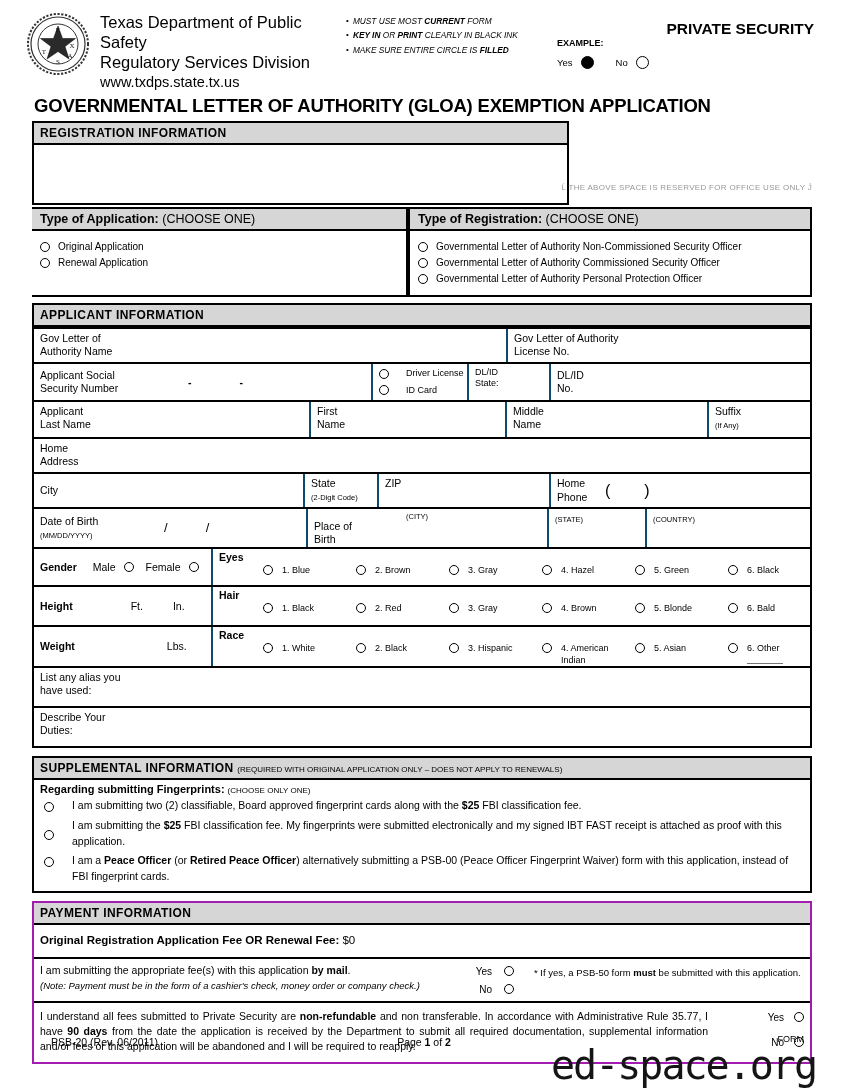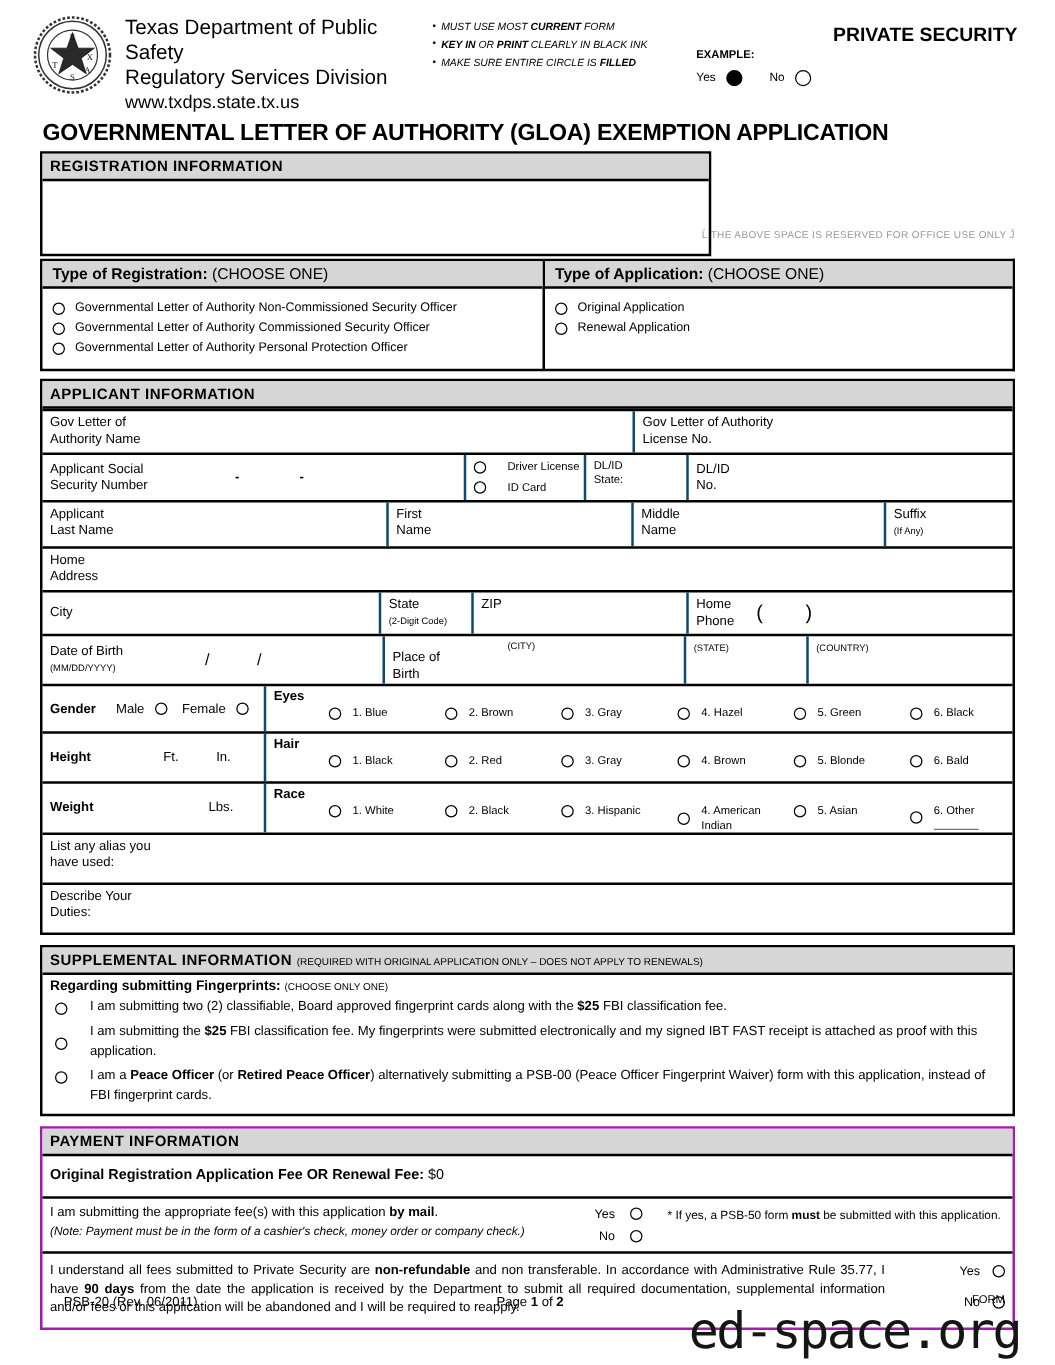--- a/index.html
+++ b/index.html
@@ -82,21 +82,21 @@
   .c-dob .slash { margin-left:52px; font-size:13px; }
   .c-dob .slash + .slash { margin-left:38px; }
   .c-pob { width:241px; } .c-pstate { width:98px; } .c-pcountry { flex:1; }
   .c-pob .citysub { position:absolute; top:3px; left:98px; font-size:7.5px; }
 
   .r-trio1 { height:38px; } .r-trio2 { height:40px; } .r-trio3 { height:41px; }
   .c-left { width:177px; display:flex; align-items:center; }
   .c-grp { flex:1; padding:2px 0 0 6px; }
   .grp-label { font-weight:bold; font-size:10.5px; display:block; }
   .opt-row { display:flex; align-items:flex-start; padding-left:44px; margin-top:1px; }
-  .opt { display:flex; align-items:center; width:93px; font-size:9px; }
+  .opt { display:flex; align-items:flex-start; width:93px; font-size:9px; }
   .opt:last-child { width:auto; }
   .opt .radio { margin-right:9px; margin-top:0px; }
   .opt .txt { display:inline-block; max-width:60px; line-height:1.3; }
   .other-line { display:block; width:36px; border-bottom:1px solid #777; height:9px; }
   .c-gender { gap:0; font-size:10.5px; }
   .c-gender .glabel { font-weight:bold; margin-right:16px; }
   .c-gender .sex { margin-right:8px; }
   .c-gender .radio { margin-right:12px; }
   .c-hw .hwlabel { font-weight:bold; }
   .r-alias { height:40px; } .r-duties { height:40px; }
@@ -193,51 +193,51 @@
 
   <div class="reg-wrap">
     <div class="reg-box">
       <div class="sec-bar">REGISTRATION INFORMATION</div>
       <div class="reg-body"></div>
     </div>
     <div class="office-note">Ĺ THE ABOVE SPACE IS RESERVED FOR OFFICE USE ONLY Ĵ</div>
   </div>
 
   <div class="type-row">
+    <div class="type-box right">
+      <div class="type-bar">
+        <span class="t">Type of Application:</span><span> (CHOOSE ONE)</span>
+      </div>
+      <div class="type-opts">
+        <div class="type-opt">
+          <span class="radio"></span>
+          <span>Original Application</span>
+        </div>
+        <div class="type-opt">
+          <span class="radio"></span>
+          <span>Renewal Application</span>
+        </div>
+      </div>
+    </div>
     <div class="type-box left">
       <div class="type-bar">
         <span class="t">Type of Registration:</span><span> (CHOOSE ONE)</span>
       </div>
       <div class="type-opts">
         <div class="type-opt">
           <span class="radio"></span>
           <span>Governmental Letter of Authority Non-Commissioned Security Officer</span>
         </div>
         <div class="type-opt">
           <span class="radio"></span>
           <span>Governmental Letter of Authority Commissioned Security Officer</span>
         </div>
         <div class="type-opt">
           <span class="radio"></span>
           <span>Governmental Letter of Authority Personal Protection Officer</span>
-        </div>
-      </div>
-    </div>
-    <div class="type-box right">
-      <div class="type-bar">
-        <span class="t">Type of Application:</span><span> (CHOOSE ONE)</span>
-      </div>
-      <div class="type-opts">
-        <div class="type-opt">
-          <span class="radio"></span>
-          <span>Original Application</span>
-        </div>
-        <div class="type-opt">
-          <span class="radio"></span>
-          <span>Renewal Application</span>
         </div>
       </div>
     </div>
   </div>
 
   <div class="app-box">
     <div class="sec-bar">APPLICANT INFORMATION</div>
 
     <div class="row r-name">
       <div class="cell c-govname">

